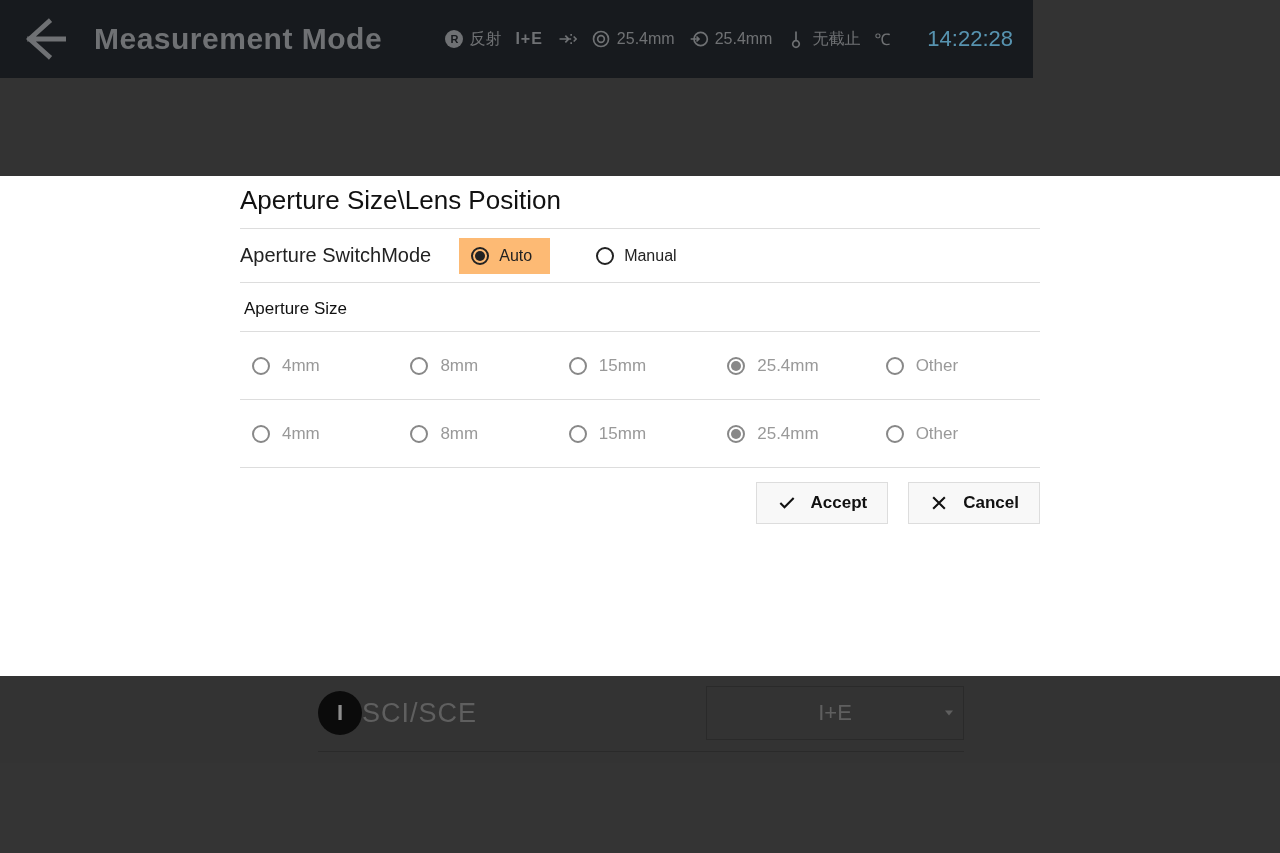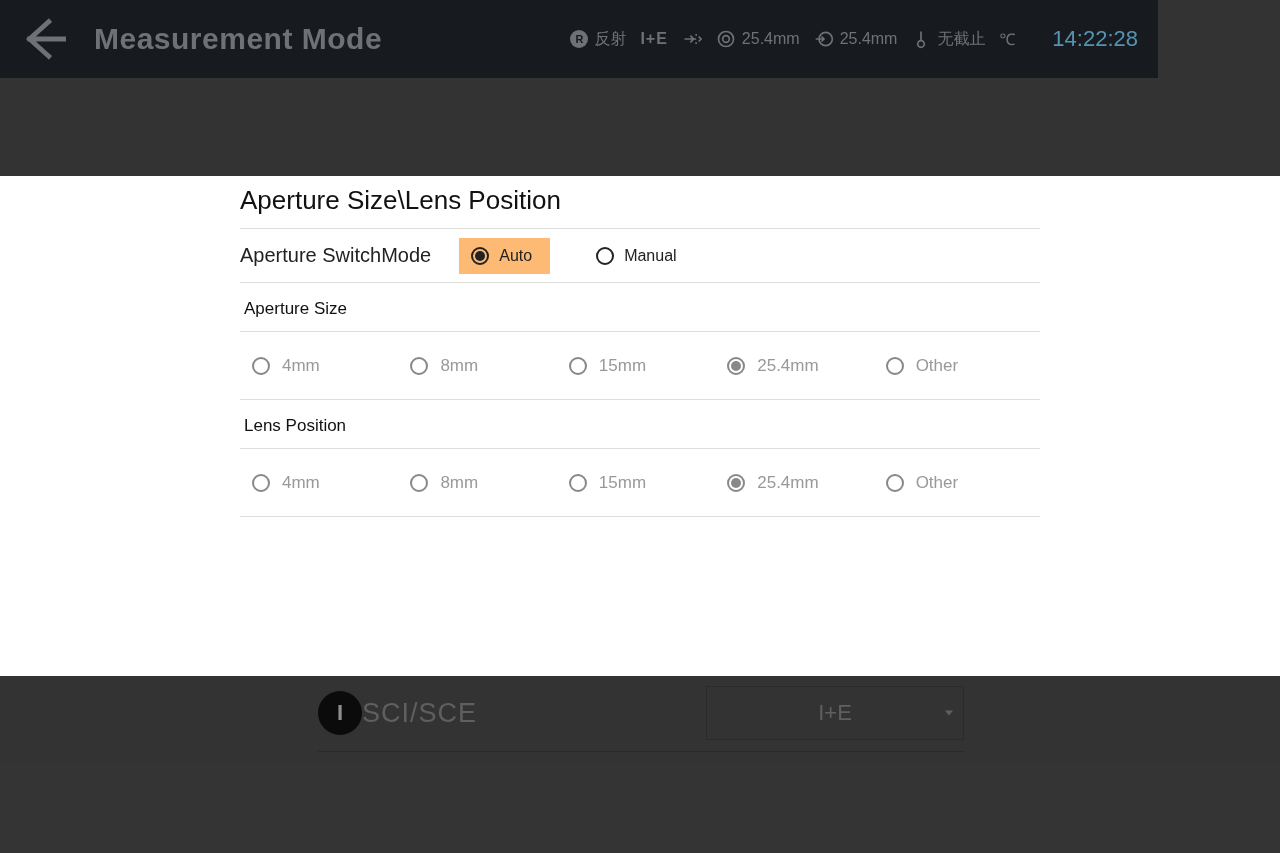--- a/index.html
+++ b/index.html
@@ -2,21 +2,21 @@
 <html><head>
 <meta charset="utf-8">
 <style>
   * { box-sizing: border-box; margin: 0; padding: 0; }
   html, body { width: 1280px; height: 853px; font-family: "Segoe UI", Arial, sans-serif; background: #fff; overflow: hidden; }
   .bg {
     position: absolute; top: 0; left: 0; width: 1280px; height: 853px;
     background: #4a4a4a;
   }
   .topbar {
-    position: absolute; top: 0; left: 0; width: 1158px; height: 78px;
+    position: absolute; top: 0; left: 0; width: 1033px; height: 78px;
     background: #22262b;
     display: flex; align-items: center; padding: 0 20px;
     color: #9fa2a6;
   }
   .back-arrow {
     width: 46px; height: 46px; display: flex; align-items: center; justify-content: center;
     margin-right: 28px;
   }
   .back-arrow svg { width: 46px; height: 46px; }
   .title {
@@ -217,21 +217,20 @@
           <span class="radio-inner"></span>
         </span>
         <span class="opt-label">25.4mm</span>
       </div>
       <div class="opt">
         <span class="radio-outer dim"></span>
         <span class="opt-label">Other</span>
       </div>
     </div>
 
-  <div class="section-label">Lens Position</div>
   <div class="option-row" id="lens-row">
       <div class="opt">
         <span class="radio-outer dim"></span>
         <span class="opt-label">4mm</span>
       </div>
       <div class="opt">
         <span class="radio-outer dim"></span>
         <span class="opt-label">8mm</span>
       </div>
       <div class="opt">
@@ -243,20 +242,34 @@
           <span class="radio-inner"></span>
         </span>
         <span class="opt-label">25.4mm</span>
       </div>
       <div class="opt">
         <span class="radio-outer dim"></span>
         <span class="opt-label">Other</span>
       </div>
     </div>
 
+  <div class="button-row">
+    <div class="btn">
+      <svg viewBox="0 0 24 24">
+          <path d="M4 12l5 5L20 6" stroke="#111" stroke-width="2.5" fill="none"></path>
+        </svg>
+      <span>Accept</span>
+    </div>
+    <div class="btn">
+      <svg viewBox="0 0 24 24">
+          <path d="M5 5l14 14M19 5L5 19" stroke="#111" stroke-width="2.5" fill="none"></path>
+        </svg>
+      <span>Cancel</span>
+    </div>
+  </div>
 </div>
 
 <div class="lower-band"></div>
 <div class="lower-row">
   <div class="circle-i">I</div>
   <div class="scisce">SCI/SCE</div>
   <div class="dropdown">
     <span>I+E</span>
     <span class="caret"></span>
   </div>

